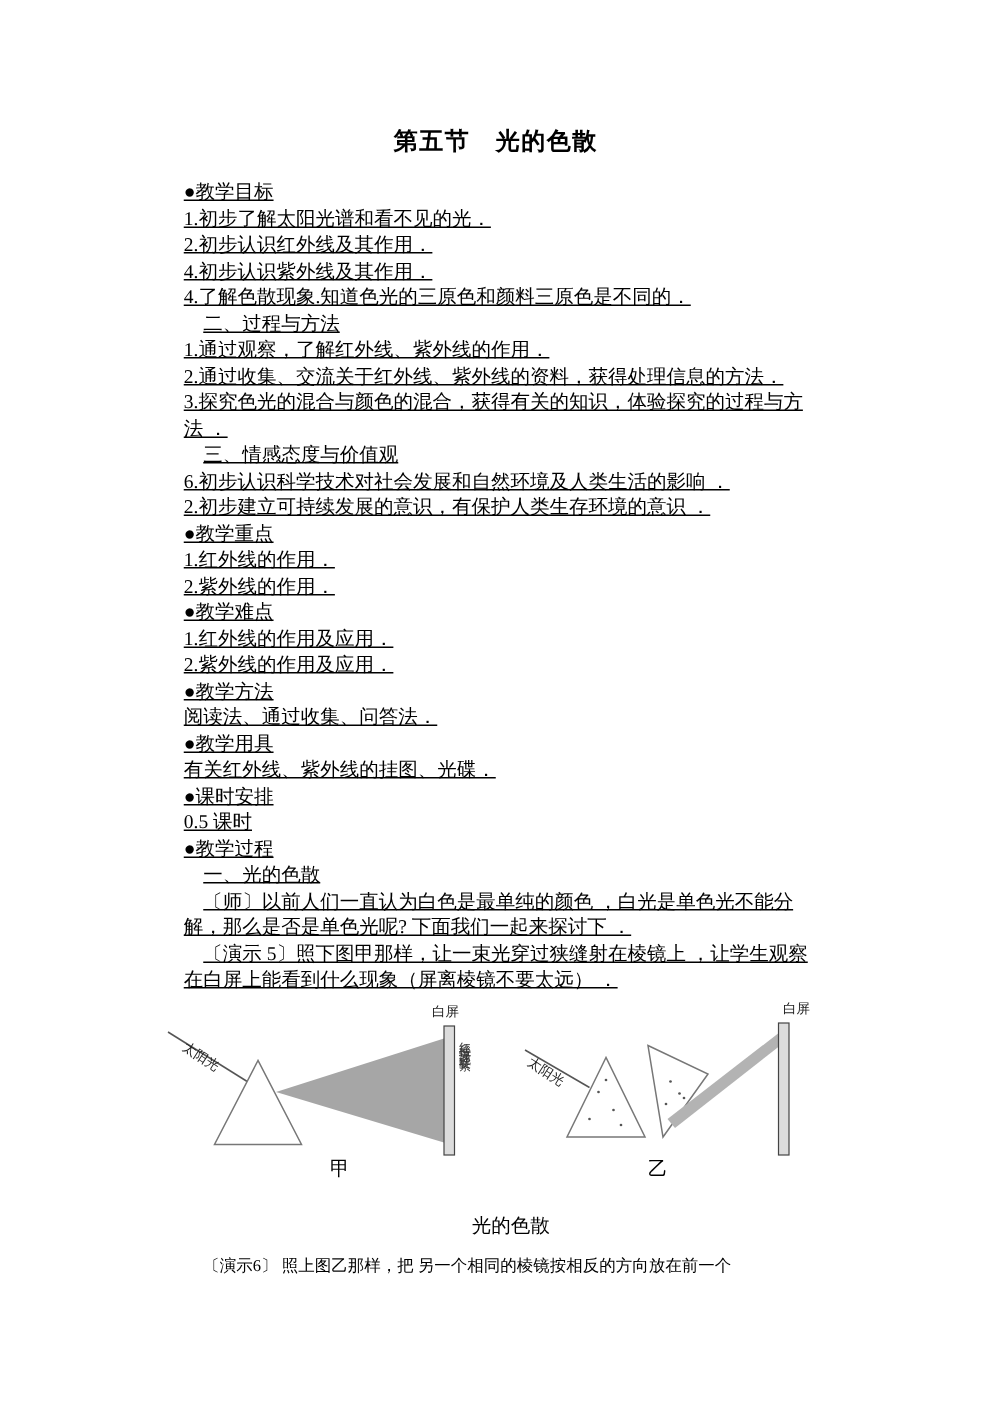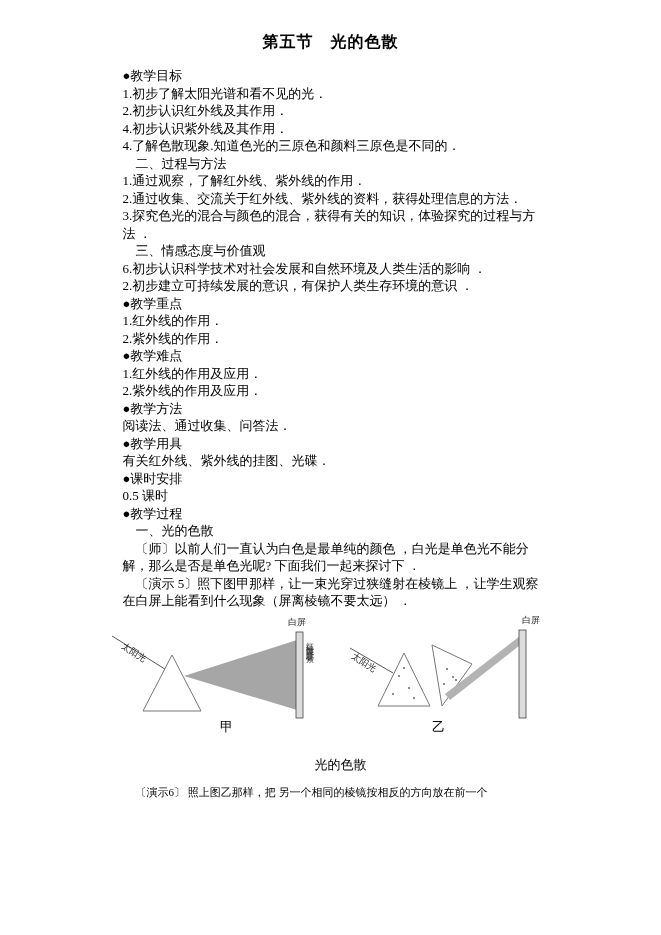--- a/index.html
+++ b/index.html
@@ -5,31 +5,32 @@
   html,body{margin:0;padding:0;background:#ffffff;}
   .page{
     position:relative;
     width:661px;height:935px;
     background:#ffffff;
     color:#000;
     font-family:"Liberation Serif", serif;
     overflow:hidden;
   }
   .title{
-    padding-top:32px;
+    padding-top:84px;
     text-align:center;
     font-size:16px;
     font-weight:bold;
     letter-spacing:1px;
   }
   .body{
     margin:14px auto 0 auto;
     width:416px;
     font-size:13px;
     line-height:17.5px;
+    text-decoration:underline;
   }
   .body p{margin:0;padding:0;}
   .body p.sec{margin-left:13px;}
   .body p.para{text-indent:13px;}
   .figure{
     position:relative;
     width:661px;height:132px;
     margin-top:4px;
   }
   .figure svg{position:absolute;left:0;top:0;}

